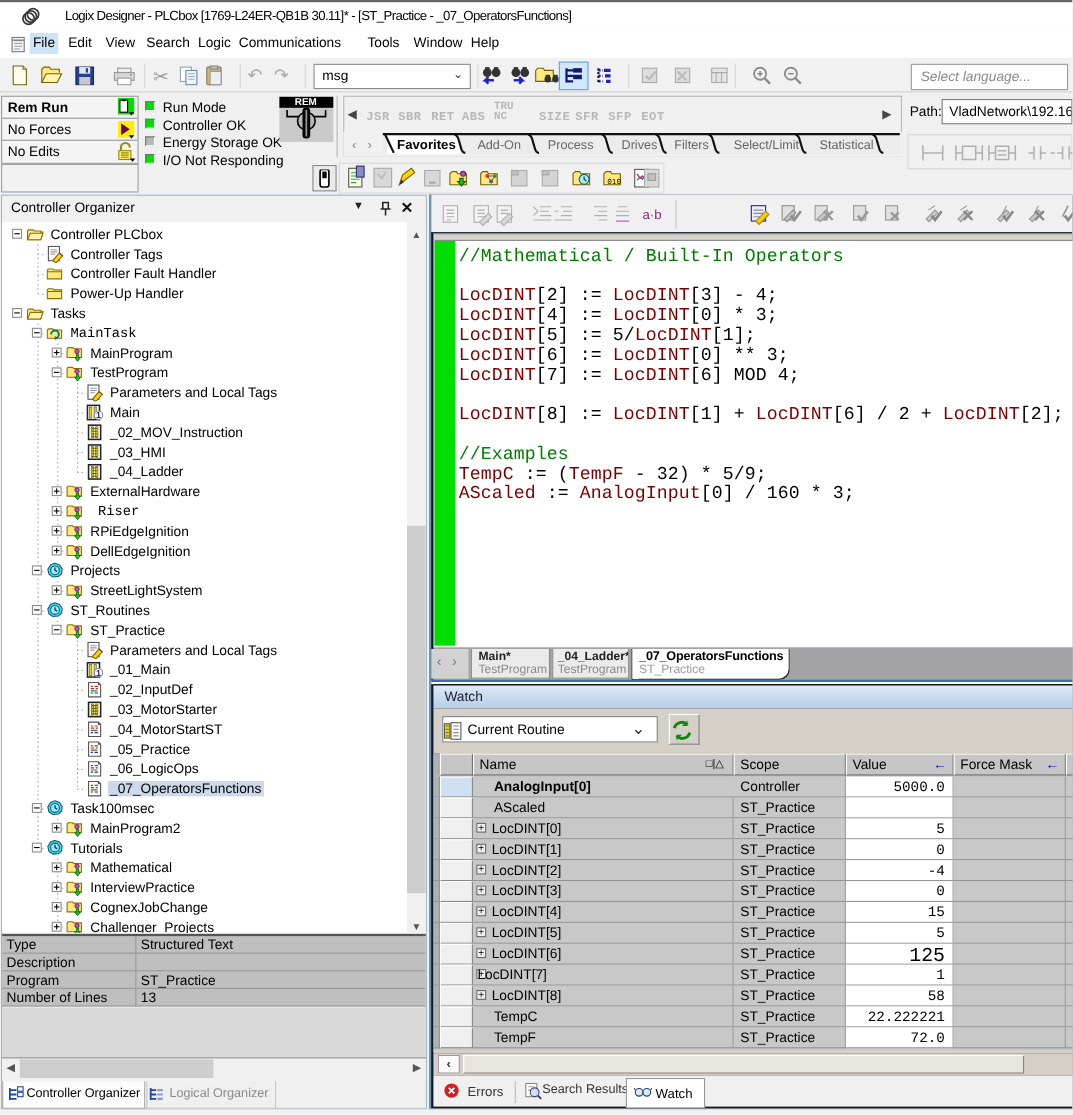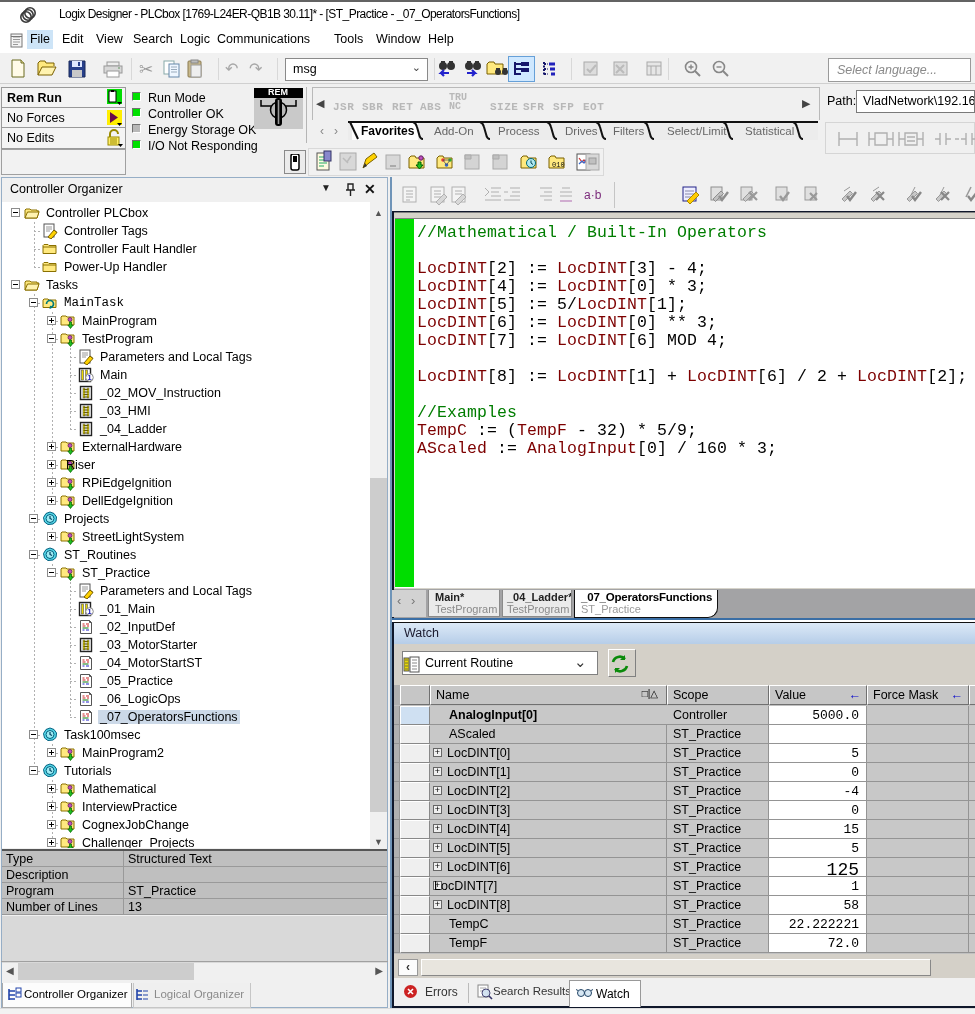--- a/index.html
+++ b/index.html
@@ -340,21 +340,21 @@
         <span class="lbl" style="left:80px;">ExternalHardware</span>
       </div>
 <div class="ti" style="top:254px;left:0;">
         <span class="eb" style="left:45px;">
           <i></i>
           <b></b>
         </span>
         <svg class="tico" style="left:58px;" viewBox="0 0 16 16">
           <use href="#i-prog"></use>
         </svg>
-        <span class="lbl" style="left:64px;">Riser</span>
+        <span class="lbl" style="left:87px;font-family:Liberation Mono, monospace;">Riser</span>
       </div>
 <div class="ti" style="top:272px;left:0;">
         <span class="eb" style="left:45px;">
           <i></i>
           <b></b>
         </span>
         <svg class="tico" style="left:58px;" viewBox="0 0 16 16">
           <use href="#i-prog"></use>
         </svg>
         <span class="lbl" style="left:80px;">RPiEdgeIgnition</span>

